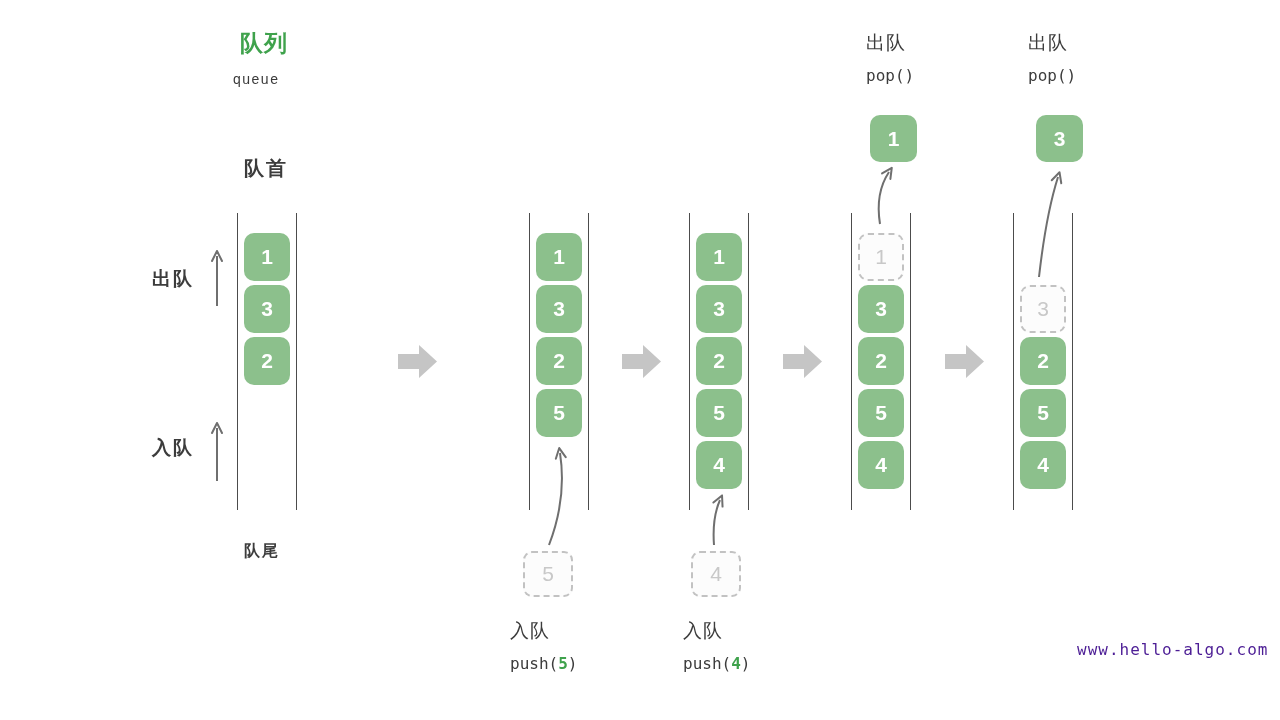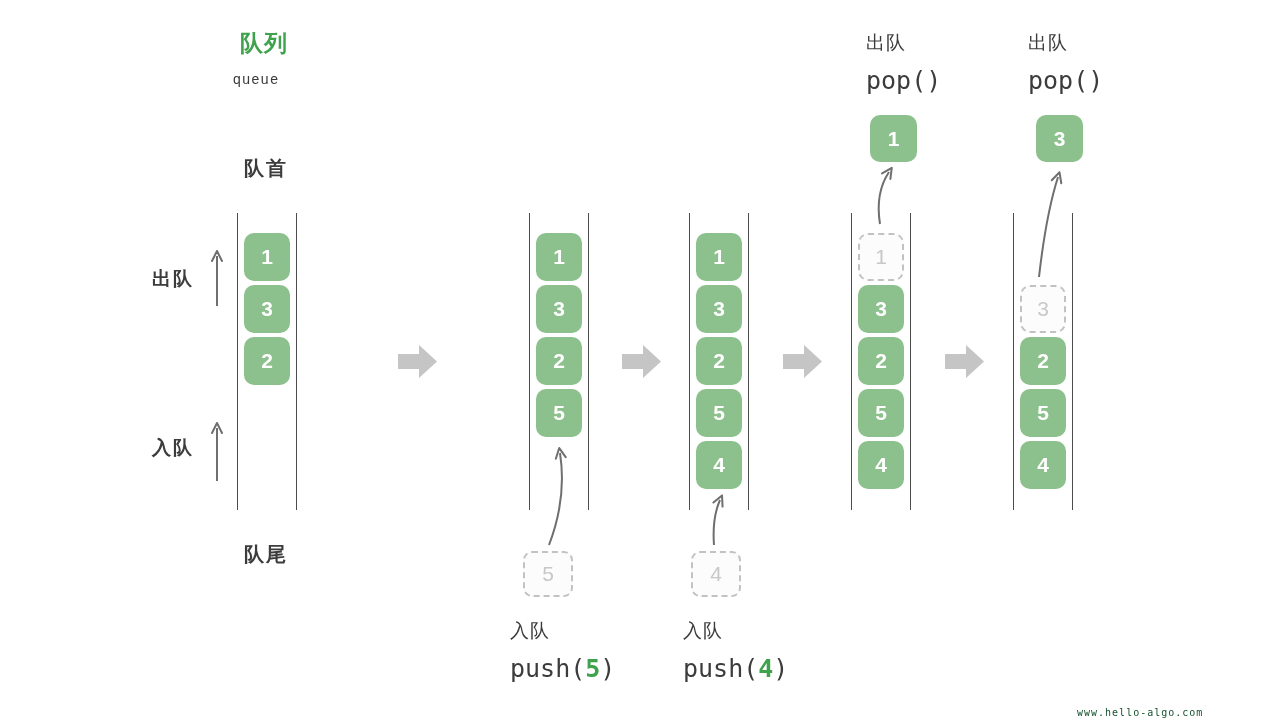--- a/index.html
+++ b/index.html
@@ -6,21 +6,21 @@
   #canvas{
     position:relative;width:1280px;height:720px;background:#ffffff;overflow:hidden;
     font-family:"Liberation Sans","DejaVu Sans",sans-serif;color:#3c3c3c;
   }
   .abs{position:absolute;}
   
   .title-zh{left:240px;top:28px;font-size:23px;font-weight:bold;color:#3fa24c;letter-spacing:1px;text-align:right;}
   .title-en{left:233px;top:71px;font-size:14px;color:#3a3a3a;letter-spacing:1.5px;}
   
   .lbl-front{left:244px;top:155px;font-size:20px;font-weight:bold;letter-spacing:2px;}
-  .lbl-rear{left:244px;top:541px;font-size:20px;font-weight:bold;letter-spacing:2px;}
+  .lbl-rear{left:244px;top:541px;font-size:16px;font-weight:bold;letter-spacing:2px;}
   .lbl-deq{left:152px;top:266px;font-size:19px;font-weight:bold;letter-spacing:2px;}
   .lbl-enq{left:152px;top:435px;font-size:19px;font-weight:bold;letter-spacing:2px;}
   
   .queue-column{
     position:absolute;top:213px;height:297px;width:60px;box-sizing:border-box;
     border-left:1.5px solid #4c4c4c;border-right:1.5px solid #4c4c4c;
   }
   
   .cell{
     position:absolute;width:46px;height:48px;line-height:48px;text-align:center;
@@ -30,30 +30,30 @@
   .cell-dashed{
     background:#fcfcfc;border:2px dashed #c2c2c2;color:#c8c8c8;
     font-weight:normal;line-height:44px;
   }
   .pop-box{top:115px;width:47px;height:47px;line-height:47px;}
   .staging-box{top:551px;width:50px;height:46px;line-height:42px;border-radius:9px;font-size:21px;}
   
   .op{position:absolute;font-size:19px;color:#3c3c3c;letter-spacing:1px;}
   .op .code{
     font-family:"DejaVu Sans Mono","Liberation Mono",monospace;
-    margin-top:10px;font-size:25px;letter-spacing:0;
+    margin-top:10px;font-size:16px;letter-spacing:0;
   }
   .op .code .val{color:#3fa24c;font-weight:bold;}
   
   .blk{position:absolute;top:344px;width:40px;height:35px;}
   
   #arrows{position:absolute;left:0;top:0;width:1280px;height:720px;pointer-events:none;}
   
   .watermark{
-    left:1077px;top:707px;font-size:10px;color:#14532d;letter-spacing:1px;
+    left:1077px;top:640px;font-size:16px;color:#4c1d95;letter-spacing:1px;
     font-family:"DejaVu Sans Mono","Liberation Mono",monospace;
   }
 </style>
 </head>
 <body>
 
 <div id="canvas">
 
   <svg id="arrows" viewBox="0 0 1280 720">
     <defs>

